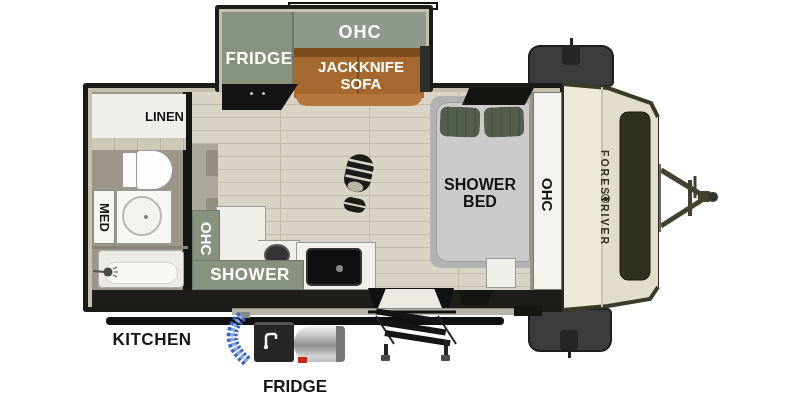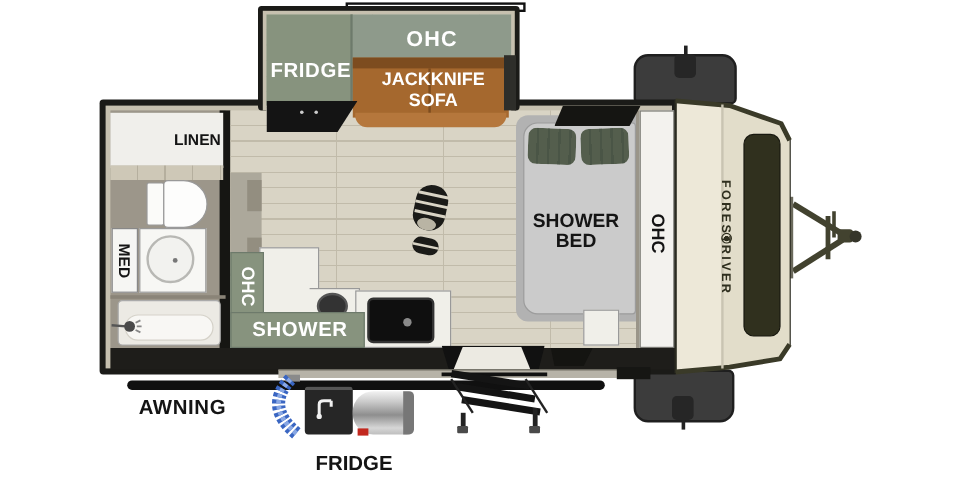--- a/index.html
+++ b/index.html
@@ -172,21 +172,21 @@
   </svg>
   <div class="fr-text" style="left:596px;top:108px;width:18px;height:180px;justify-content:center;">
     <span style="position:static">FOREST</span>
     <span class="fr-logo"></span>
     <span style="position:static">RIVER</span>
   </div>
 
   <div style="left:232px;top:308px;width:306px;height:7px;background:#b7b3a8;border-top:1px solid #8d897e;"></div>
   <div style="left:514px;top:306px;width:28px;height:10px;background:#161613;"></div>
   <div style="left:106px;top:317px;width:398px;height:8px;background:#101010;border-radius:4px;"></div>
-  <div class="lbl" style="left:106px;top:330px;width:92px;height:20px;font-size:17px;letter-spacing:.5px;">AWNING</div>
+  <div class="lbl" style="left:106px;top:330px;width:92px;height:20px;font-size:17px;letter-spacing:.5px;">KITCHEN</div>
 
   <svg viewBox="0 0 44 58" style="left:226px;top:312px;width:44px;height:58px;">
     <rect x="12" y="0" width="12" height="6" fill="#8a8a8a"></rect>
     <path d="M16 4 C 2 18, 2 34, 22 50" fill="none" stroke="var(--hose_blue)" stroke-width="11" stroke-dasharray="3 2"></path>
     <path d="M16 4 C 2 18, 2 34, 22 50" fill="none" stroke="var(--hose_blue_light)" stroke-width="4" stroke-dasharray="3 2"></path>
   </svg>
   <div style="left:254px;top:322px;width:40px;height:40px;background:#262626;border-top:3px solid #555;border-radius:3px;"></div>
   <svg viewBox="0 0 24 24" style="left:260px;top:328px;width:24px;height:24px;">
     <path d="M6 18 V9 Q6 6 10 6 H16 M16 6 v5" fill="none" stroke="#f0f0f0" stroke-width="2.5"></path>
     <circle cx="6" cy="19" r="2.2" fill="#f0f0f0"></circle>

